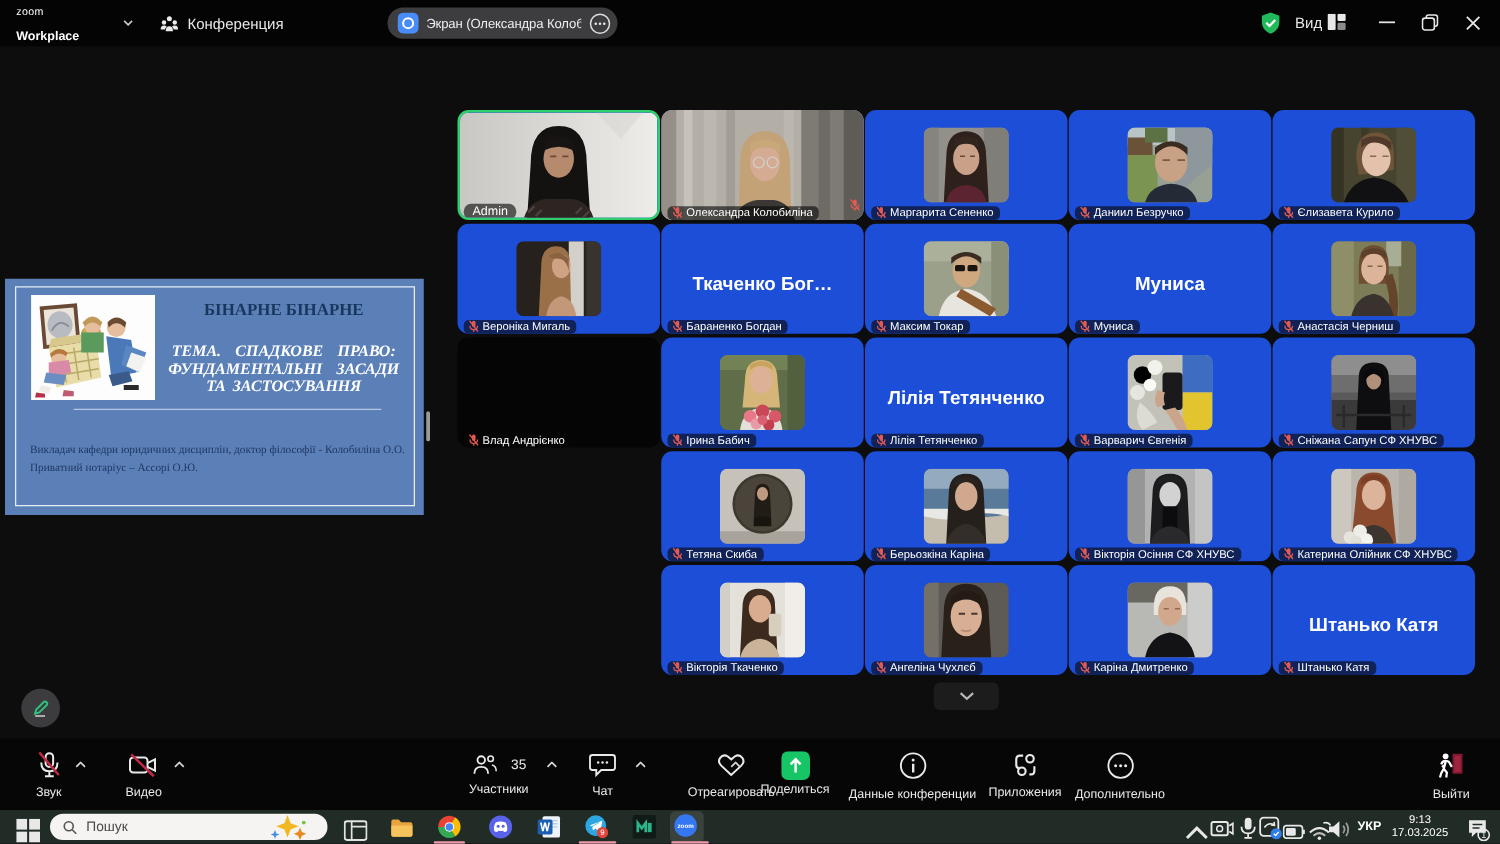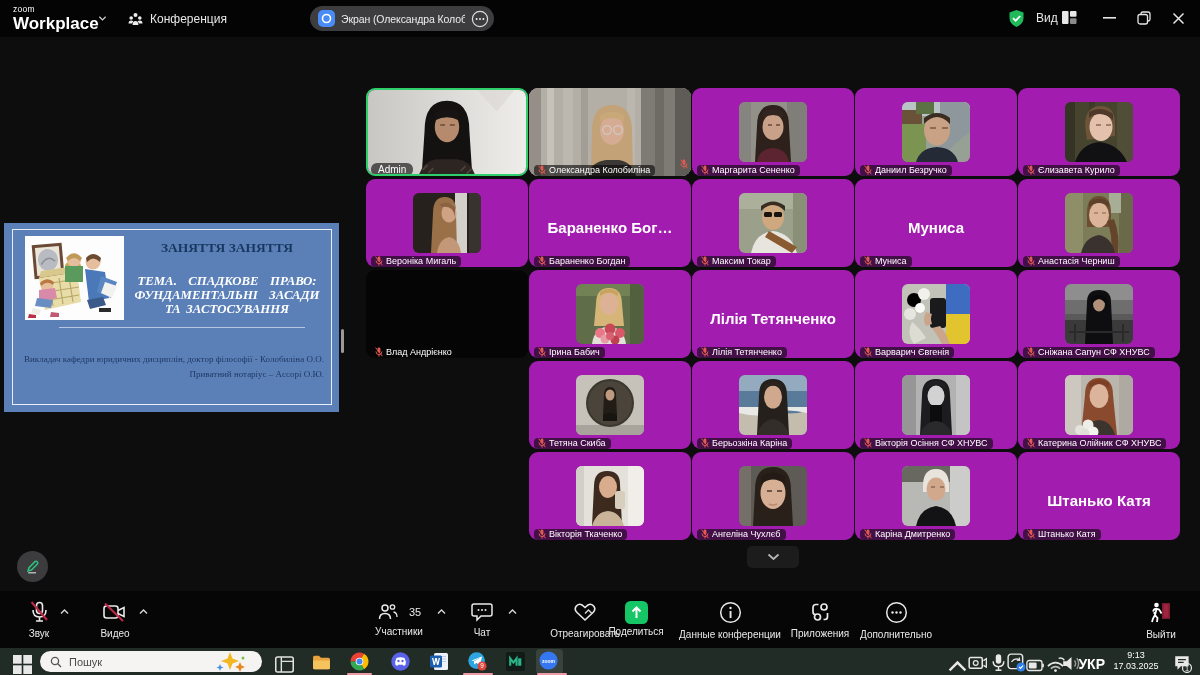--- a/index.html
+++ b/index.html
@@ -1,60 +1,60 @@
 <!DOCTYPE html>
 <html><head><meta charset="utf-8">
 <style>
 *{margin:0;padding:0;box-sizing:border-box}
 html,body{width:1200px;height:675px;overflow:hidden;background:#0e0e0e;font-family:"Liberation Sans",sans-serif;}
 #stage{position:relative;width:1200px;height:675px;background:#0d0d0d;}
 
 #titlebar{position:absolute;left:0;top:0;width:1200px;height:37px;background:#040404;}
 #zlogo{position:absolute;left:13px;top:5px;color:#fff;line-height:1;}
 #zlogo .z1{font-size:8.5px;font-weight:400;letter-spacing:.3px}
-#zlogo .z2{font-size:17px;font-weight:700;margin-top:1px}
+#zlogo .z2{font-size:10px;font-weight:700;margin-top:11px}
 #zchev2{position:absolute;left:98px;top:14px;width:9px;height:9px}
 #conf{position:absolute;left:128px;top:9px;height:20px;color:#e8e8e8;font-size:12px;display:flex;align-items:center;gap:7px}
 #cpill{position:absolute;left:310px;top:6px;width:184px;height:25px;background:#3d3d3f;border-radius:13px;display:flex;align-items:center;padding:0 8px;gap:6px;overflow:hidden}
 #cpill .txt{color:#ededed;font-size:10.5px;letter-spacing:-.1px;white-space:nowrap;max-width:124px;overflow:hidden;flex:none}
 #shield{position:absolute;left:1007px;top:9px}
 #vid-lbl{position:absolute;left:1036px;top:11px;color:#e8e8e8;font-size:12px}
 #vid-ic{position:absolute;left:1062px;top:11px}
 .wbtn{position:absolute;top:8px;width:22px;height:20px;display:flex;align-items:center;justify-content:center}
 
 #main{position:absolute;left:0;top:37px;width:1200px;height:554px;background:#0d0d0d;}
 
 #slide{position:absolute;left:4px;top:186px;width:335px;height:189px;background:#5b80b8;}
 #slide .frame{position:absolute;left:8px;top:6px;right:7px;bottom:7px;border:1px solid #e8edf5;}
 #imgbox{position:absolute;left:21px;top:13px;width:99px;height:84px;background:#fdfdfd;}
 #stitle{position:absolute;left:120px;top:17px;width:206px;text-align:center;color:#17375e;font-family:"Liberation Serif",serif;font-weight:700;font-size:13.5px;}
 #stema{position:absolute;left:118px;top:51px;width:210px;text-align:center;color:#ffffff;font-family:"Liberation Serif",serif;font-weight:700;font-style:italic;font-size:12.8px;line-height:14px;word-spacing:2.5px;}
 #sline{position:absolute;left:55px;top:104px;width:246px;height:1px;background:#cfd8e8;opacity:.8}
-#stxt{position:absolute;left:20px;top:129px;color:#1f3864;font-family:"Liberation Serif",serif;font-size:9px;line-height:14.5px;white-space:nowrap;text-align:right;}
+#stxt{position:absolute;left:20px;top:129px;color:#1f3864;font-family:"Liberation Serif",serif;font-size:9px;line-height:14.5px;white-space:nowrap;}
 #sthumb{position:absolute;left:341px;top:292px;width:3px;height:24px;background:#9a9a9a;border-radius:2px}
 
 #pencil{position:absolute;left:17px;top:514px;width:31px;height:31px;border-radius:50%;background:#3c3c3e;display:flex;align-items:center;justify-content:center}
 
-.tile{position:absolute;width:162px;height:88px;background:#a21caf;border-radius:9px;overflow:hidden}
+.tile{position:absolute;width:162px;height:88px;background:#1d4ed8;border-radius:9px;overflow:hidden}
 .ph{position:absolute;left:50%;top:14px;transform:translateX(-50%);width:68px;height:60px;border-radius:6px;overflow:hidden;display:block}
 .lb{position:absolute;left:5px;bottom:0px;height:11.5px;background:rgba(8,8,8,.62);border-radius:4px;display:flex;align-items:center;padding:0 5px 0 4px;gap:3px;color:#fff;font-size:9px;white-space:nowrap}
 .nametxt{position:absolute;left:0;right:0;top:39.5px;text-align:center;color:#fff;font-weight:700;font-size:15px}
 .vid{position:absolute;inset:0}
 
 #toolbar{position:absolute;left:0;top:591px;width:1200px;height:57px;background:#060606;color:#e9e9e9}
 .tbitem{position:absolute;top:10px;text-align:center;font-size:10px}
 .tbl{margin-top:3px}
 .chev{position:absolute;top:18px}
 
 #taskbar{position:absolute;left:0;top:648px;width:1200px;height:27px;background:#222c27;display:flex;align-items:center}
 #search{position:absolute;left:40px;top:3px;width:222px;height:21px;background:#f5f4f2;border-radius:11px;display:flex;align-items:center;padding-left:10px;gap:7px;color:#4a4a4a;font-size:11px}
 .tico{position:absolute;top:4px;width:19px;height:19px}
 .underln{position:absolute;top:24.5px;height:2.5px;background:#f09aa8;border-radius:2px}
 #clock{position:absolute;right:34px;top:2px;width:60px;text-align:center;color:#fff;font-size:9px;line-height:11px}
-#ukr{position:absolute;right:95px;top:8px;color:#fff;font-size:14px;font-weight:700}
+#ukr{position:absolute;right:95px;top:8px;color:#fff;font-size:10px;font-weight:700}
 </style></head>
 <body>
 <div id="stage">
 <div id="main">
   <div id="slide">
     <div class="frame"></div>
     <div id="imgbox">
       <svg width="99" height="84" viewBox="0 0 99 84">
         <rect width="99" height="84" fill="#fdfdfd"></rect>
         <g transform="rotate(-5 22 24)">
@@ -79,21 +79,21 @@
         <path d="M74 72 h12 v4 h-12 Z" fill="#2a2a2a"></path>
         <circle cx="22" cy="50" r="6" fill="#e6bd9d"></circle>
         <path d="M15 47 q7 -7 14 -1 l-1 3 q-6 -5 -12 1 Z" fill="#b87840"></path>
         <path d="M14 54 L30 52 L32 62 L14 66 Z" fill="#d88aa8"></path>
         <path d="M12 62 L28 64 L26 72 L10 70 Z" fill="#6a8ec2"></path>
         <path d="M8 72 l8 2 l-2 5 l-8 -2 Z" fill="#f0ece6"></path>
         <path d="M4 78 l7 1 l0 3 l-8 0 Z" fill="#b83048"></path>
         <path d="M26 76 l8 1 l0 4 l-9 0 Z" fill="#c05a70"></path>
       </svg>
     </div>
-    <div id="stitle">ЗАНЯТТЯ ЗАНЯТТЯ</div>
+    <div id="stitle">БІНАРНЕ БІНАРНЕ</div>
     <div id="stema"><span style="">ТЕМА.</span>&nbsp; СПАДКОВЕ &nbsp;ПРАВО:<br>ФУНДАМЕНТАЛЬНІ &nbsp;ЗАСАДИ<br>ТА ЗАСТОСУВАННЯ</div>
     <div id="sline"></div>
     <div id="stxt">Викладач кафедри юридичних дисциплін, доктор філософії - Колобиліна О.О.<br>Приватний нотаріус – Ассорі О.Ю.</div>
   </div>
   <div id="sthumb"></div>
   <div id="pencil">
         <svg width="15" height="15" viewBox="0 0 15 15">
           <path d="M3 12 L4 8.6 L10 2.6 Q11 1.6 12.2 2.8 Q13.4 4 12.4 5 L6.4 11 Z" fill="none" stroke="#2ec27e" stroke-width="1.5"></path>
           <path d="M3.2 13.8 L11 13.8" stroke="#cfd2d4" stroke-width="1.2"></path>
         </svg>
@@ -218,21 +218,21 @@
           <path d="M26 12 Q34 6 42 14 L42 24 Q40 12 30 14 Z" fill="#8a6240"></path>
           <path d="M24 60 Q26 46 36 44 Q46 46 48 60 Z" fill="#c29878"></path>
         </svg>
     <div class="lb"><svg width="8" height="10" viewBox="0 0 8 10">
             <rect x="2.6" y=".5" width="2.8" height="5.2" rx="1.4" fill="#e25a52"></rect>
             <path d="M1 4.5 Q1 7.6 4 7.6 Q7 7.6 7 4.5 M4 7.6 L4 9.6" stroke="#e25a52" stroke-width="1" fill="none"></path>
             <path d="M.6 .6 L7.4 9.2" stroke="#e25a52" stroke-width="1"></path>
           </svg>Вероніка Мигаль</div>
   </div>
   <div class="tile" style="left:529px;top:142px">
-    <div class="nametxt">Бараненко Бог…</div>
+    <div class="nametxt">Ткаченко Бог…</div>
     <div class="lb"><svg width="8" height="10" viewBox="0 0 8 10">
             <rect x="2.6" y=".5" width="2.8" height="5.2" rx="1.4" fill="#e25a52"></rect>
             <path d="M1 4.5 Q1 7.6 4 7.6 Q7 7.6 7 4.5 M4 7.6 L4 9.6" stroke="#e25a52" stroke-width="1" fill="none"></path>
             <path d="M.6 .6 L7.4 9.2" stroke="#e25a52" stroke-width="1"></path>
           </svg>Бараненко Богдан</div>
   </div>
   <div class="tile" style="left:692px;top:142px">
     <svg class="ph" viewBox="0 0 68 60">
           <rect width="68" height="60" fill="#9aa08a"></rect>
           <rect x="0" y="0" width="68" height="16" fill="#aab09a"></rect>

